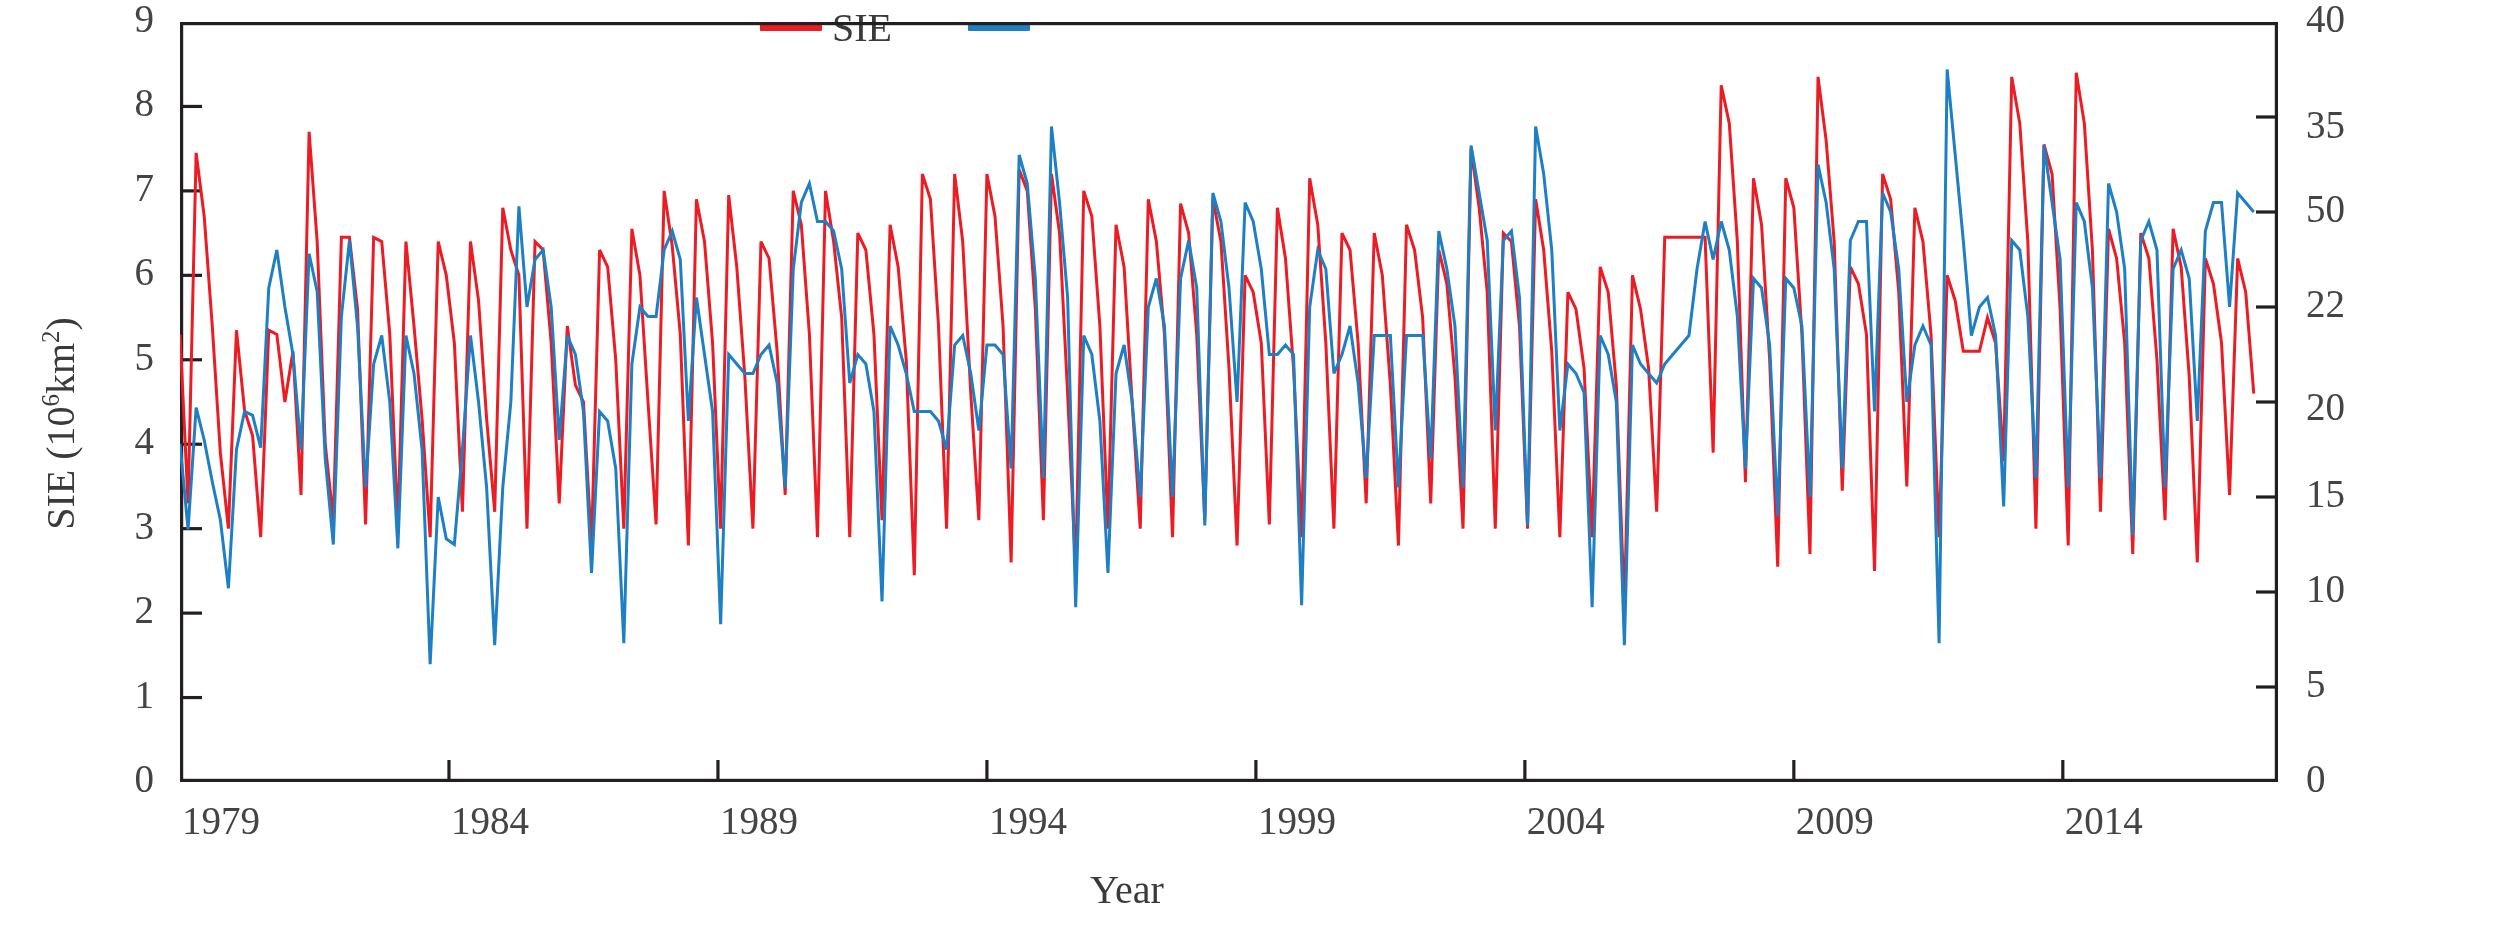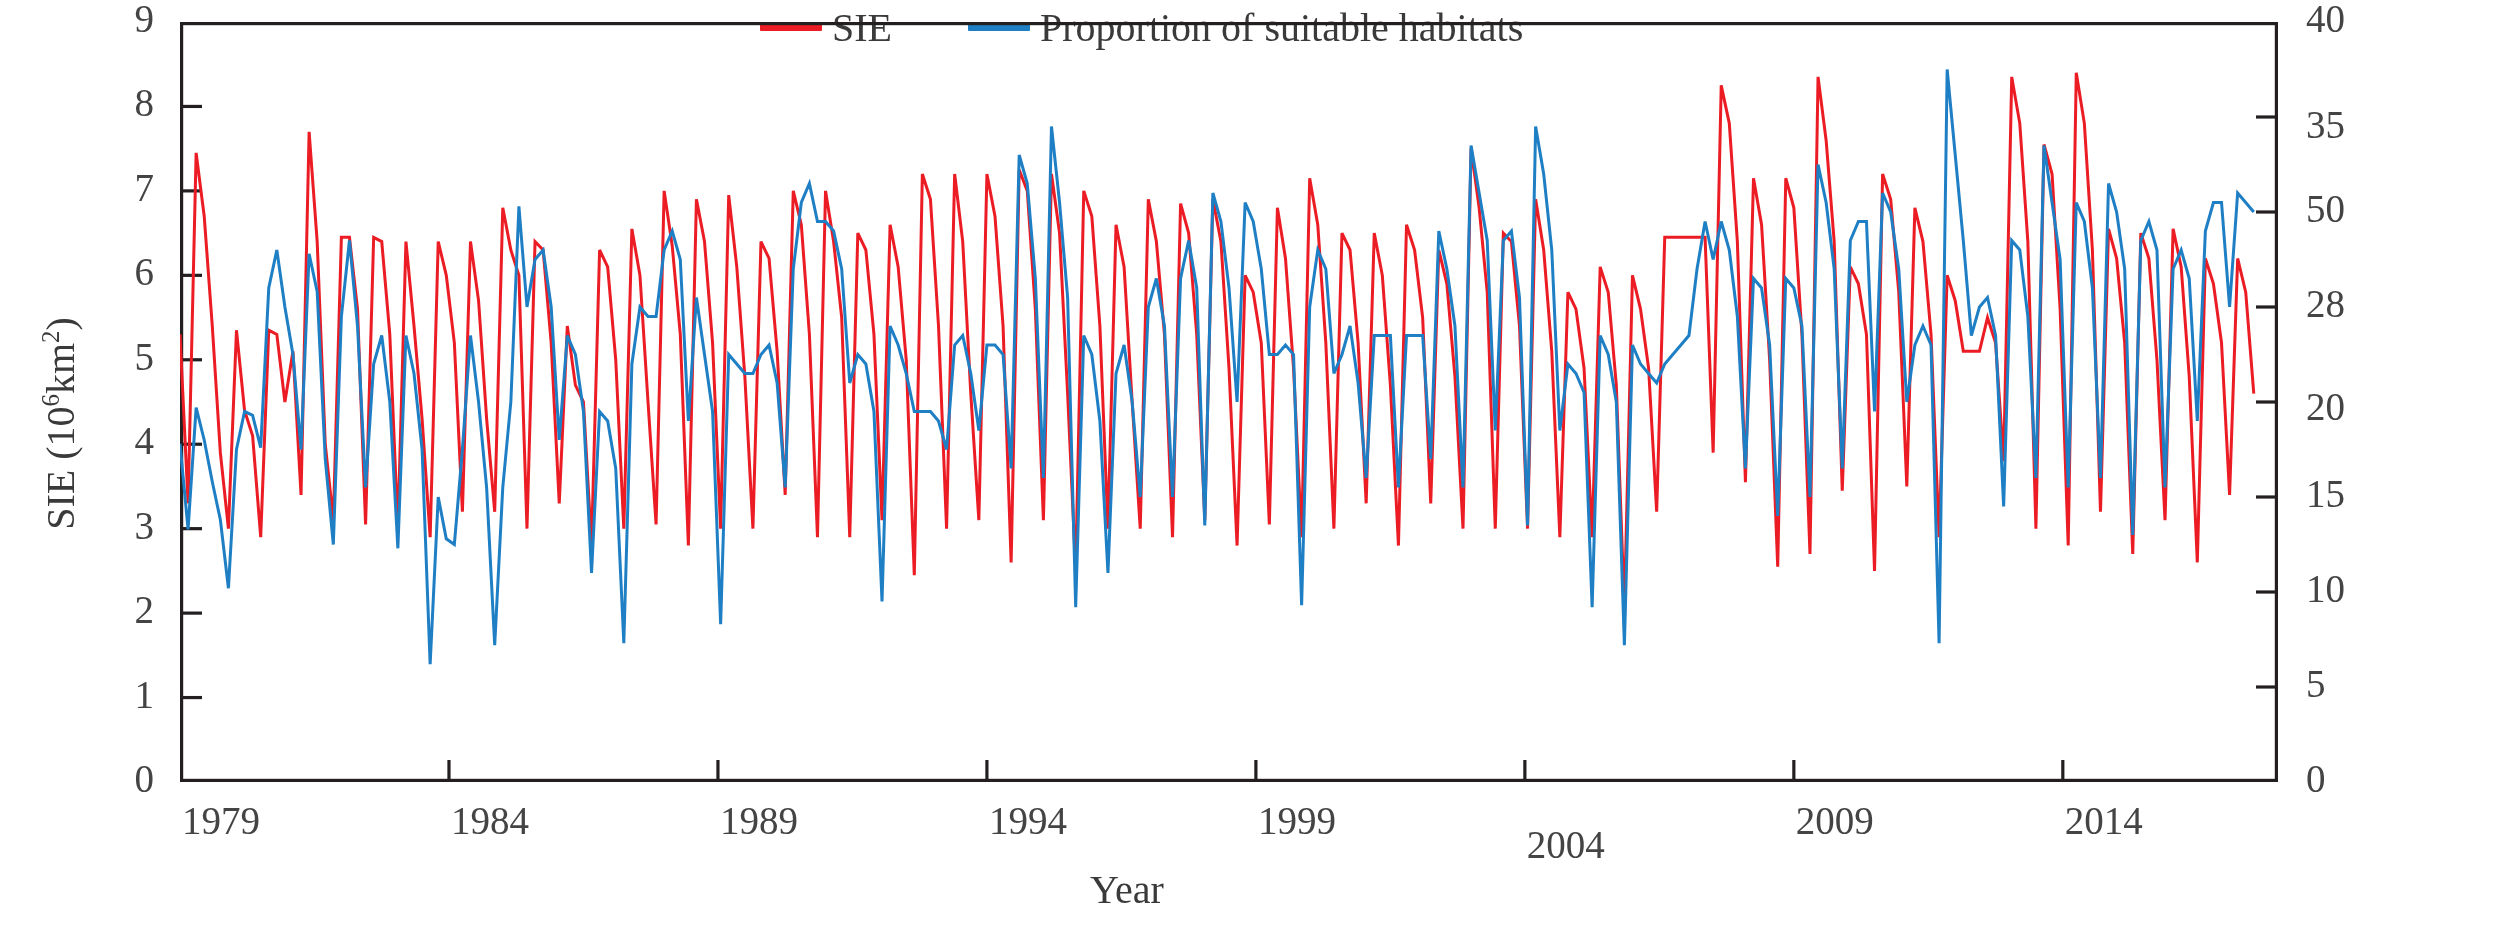--- a/index.html
+++ b/index.html
@@ -25,21 +25,20 @@
 
 <div id="root">
 
   <div id="legend">
     <div class="leg-item">
       <span class="leg-swatch" id="sw0" style="background: rgb(236, 28, 36);"></span>
       <span class="leg-text">SIE</span>
     </div>
     <div class="leg-item">
       <span class="leg-swatch" id="sw1" style="background: rgb(31, 127, 196);"></span>
-      <span class="leg-text">Proportion of suitable habitats</span>
     </div>
   </div>
 
   <div class="axis-title" id="ylab-left">
     <span>SIE (10</span><sup>6</sup><span>km</span><sup>2</sup><span>)</span>
   </div>
 
   <div class="axis-title" id="xlab">Year</div>
 
   <div id="ytl">
@@ -53,32 +52,32 @@
       <div class="tick-label ytick-l" style="left: 94px; top: 164.889px;">7</div>
       <div class="tick-label ytick-l" style="left: 94px; top: 80.4444px;">8</div>
       <div class="tick-label ytick-l" style="left: 94px; top: -4px;">9</div>
     </div>
   <div id="ytr">
       <div class="tick-label ytick-r" style="left: 2306px; top: 756px;">0</div>
       <div class="tick-label ytick-r" style="left: 2306px; top: 661px;">5</div>
       <div class="tick-label ytick-r" style="left: 2306px; top: 566px;">10</div>
       <div class="tick-label ytick-r" style="left: 2306px; top: 471px;">15</div>
       <div class="tick-label ytick-r" style="left: 2306px; top: 376px; margin-top: 8px;">20</div>
-      <div class="tick-label ytick-r" style="left: 2306px; top: 281px;">28</div>
+      <div class="tick-label ytick-r" style="left: 2306px; top: 281px;">22</div>
       <div class="tick-label ytick-r" style="left: 2306px; top: 186px;">50</div>
       <div class="tick-label ytick-r" style="left: 2306px; top: 102px;">35</div>
       <div class="tick-label ytick-r" style="left: 2306px; top: -4px;">40</div>
     </div>
   <div id="xtl">
       <div class="tick-label xtick" style="left: 100px; top: 798px;">1979</div>
       <div class="tick-label xtick" style="left: 368.974px; top: 798px;">1984</div>
       <div class="tick-label xtick" style="left: 637.949px; top: 798px;">1989</div>
       <div class="tick-label xtick" style="left: 906.923px; top: 798px;">1994</div>
       <div class="tick-label xtick" style="left: 1175.9px; top: 798px;">1999</div>
-      <div class="tick-label xtick" style="left: 1444.87px; top: 798px; margin-top: 24px;">2004</div>
+      <div class="tick-label xtick" style="left: 1444.87px; top: 798px;">2004</div>
       <div class="tick-label xtick" style="left: 1713.85px; top: 798px;">2009</div>
       <div class="tick-label xtick" style="left: 1982.82px; top: 798px;">2014</div>
     </div>
 
   <div id="plot">
     <svg id="svg" width="2098" height="760" viewBox="0 0 2098 760">
         <rect x="1.5" y="1.5" width="2095" height="757" fill="none" stroke="#231f20" stroke-width="3.4"></rect>
         <line x1="0" y1="675.5555555555555" x2="22" y2="675.5555555555555" stroke="#231f20" stroke-width="3.2"></line>
         <line x1="0" y1="591.1111111111111" x2="22" y2="591.1111111111111" stroke="#231f20" stroke-width="3.2"></line>
         <line x1="0" y1="506.6666666666667" x2="22" y2="506.6666666666667" stroke="#231f20" stroke-width="3.2"></line>

